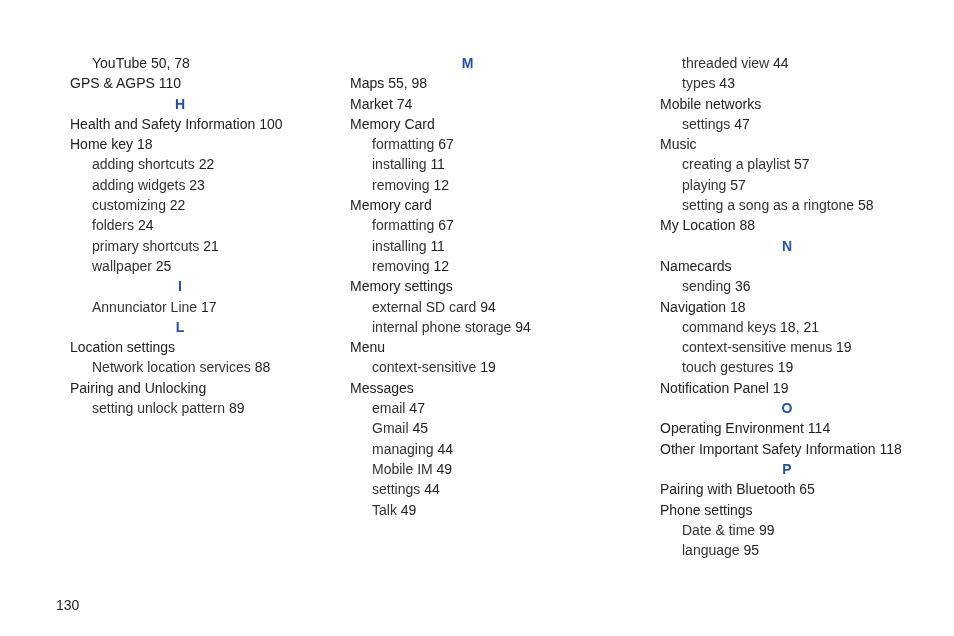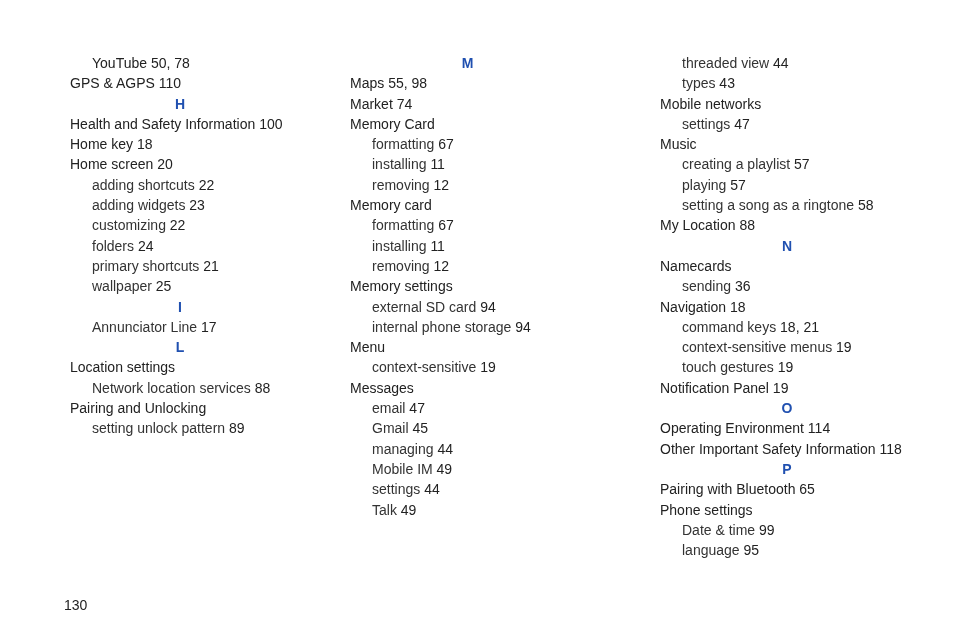--- a/index.html
+++ b/index.html
@@ -29,40 +29,39 @@
     .letter-header {
       color: #2050b0;
       font-weight: bold;
       text-align: center;
       padding-right: 60px;
     }
     .col3 .letter-header { padding-right: 40px; }
     .page-num {
       position: absolute;
       bottom: 21px;
-      left: 64px;
+      left: 56px;
       font-size: 14px;
       color: #222;
     }
     .pg { font-weight: normal; }
     .sep { margin: 0 0px; }
     .term { font-weight: normal; }
   </style>
 </head>
 <body>
 
 <div class="page">
 
   <div class="col col1">
     <div class="sub"><span>YouTube</span> <span class="pg">50</span><span class="sep">,</span> <span class="pg">78</span></div>
     <div class="entry"><span class="term">GPS &amp; AGPS</span> <span class="pg">110</span></div>
     <div class="letter-header">H</div>
     <div class="entry"><span class="term">Health and Safety Information</span> <span class="pg">100</span></div>
     <div class="entry"><span class="term">Home key</span> <span class="pg">18</span></div>
-    <div class="entry"><span class="term">Home screen</span> <span class="pg">20</span></div>
     <div class="sub"><span class="subtext">adding shortcuts</span> <span class="pg">22</span></div>
     <div class="sub"><span class="subtext">adding widgets</span> <span class="pg">23</span></div>
     <div class="sub"><span class="subtext">customizing</span> <span class="pg">22</span></div>
     <div class="sub"><span class="subtext">folders</span> <span class="pg">24</span></div>
     <div class="sub"><span class="subtext">primary shortcuts</span> <span class="pg">21</span></div>
     <div class="sub"><span class="subtext">wallpaper</span> <span class="pg">25</span></div>
     <div class="letter-header">I</div>
     <div class="sub"><span class="subtext">Annunciator Line</span> <span class="pg">17</span></div>
     <div class="letter-header">L</div>
     <div class="entry"><span class="term">Location settings</span></div>

